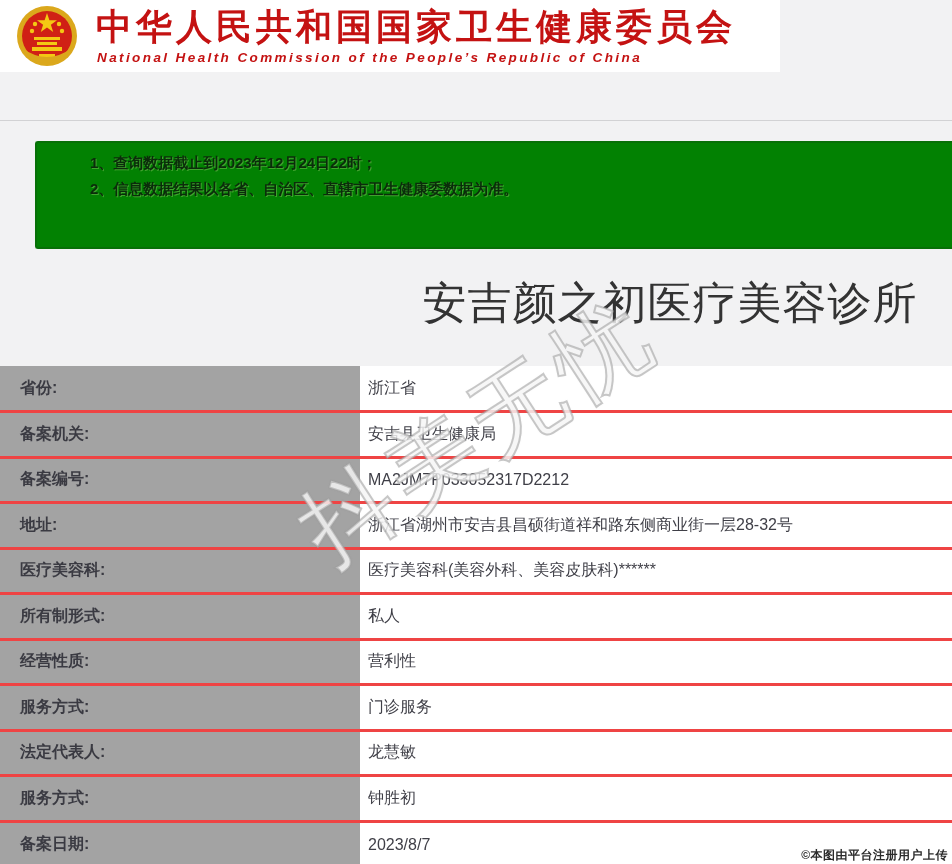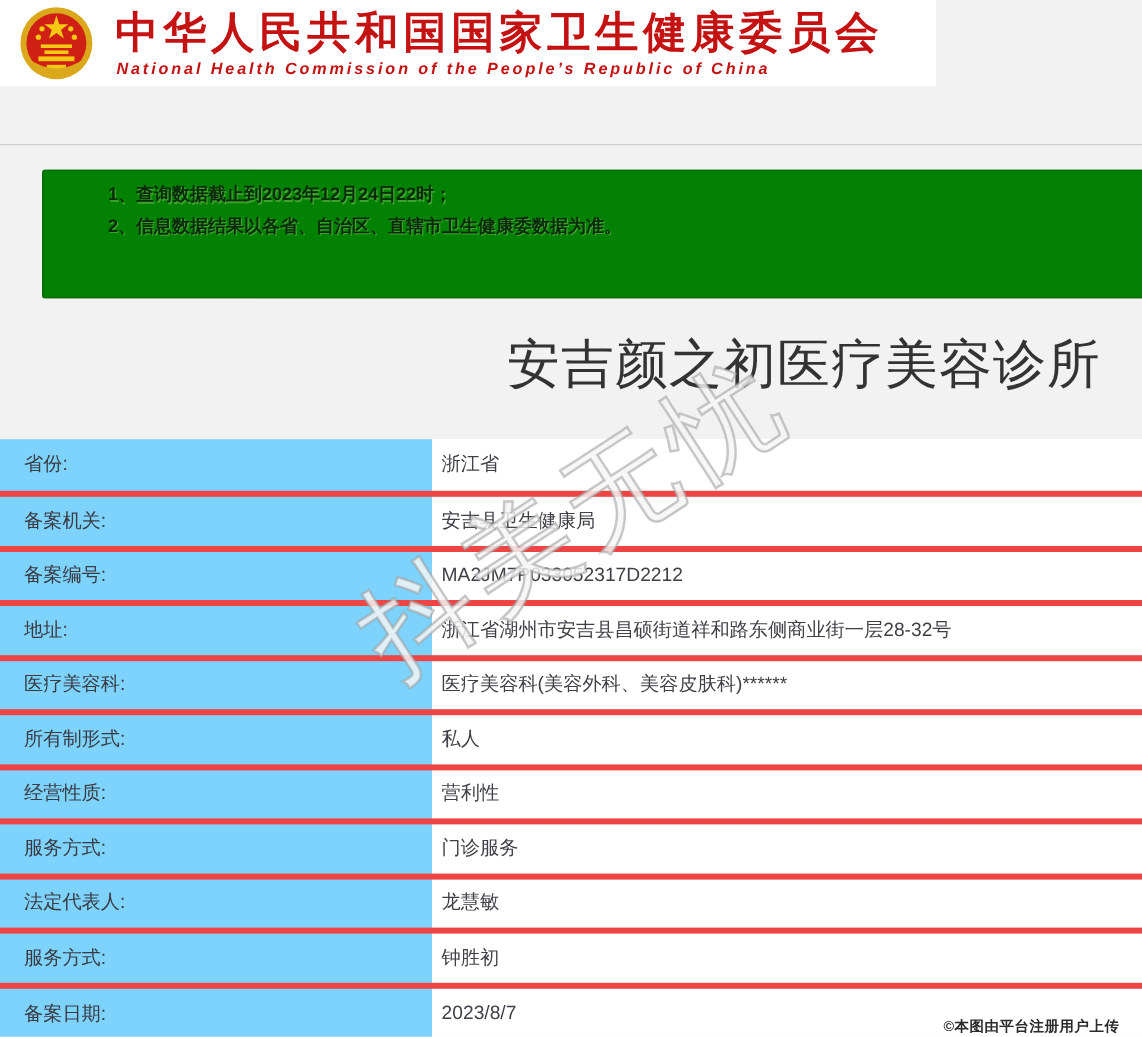--- a/index.html
+++ b/index.html
@@ -35,41 +35,41 @@
   .facility-title {
     position:absolute; top:274px; left:0; width:1340px; text-align:center;
     font-size:44px; font-weight:400; color:#333; letter-spacing:1px; white-space:nowrap;
   }
   .record-table {
     position:absolute; top:366px; left:0; width:1340px;
     border-collapse:collapse; table-layout:fixed; background:#ffffff;
   }
   .record-table tr { height:45.5px; }
   .record-table th {
-    width:340px; background:#7dd3fc; text-align:left; vertical-align:middle;
-    font-weight:normal; font-size:16px; color:#3a3a42; padding:0 0 0 20px;
+    width:340px; background:#a3a3a3; text-align:left; vertical-align:middle;
+    font-weight:bold; font-size:16px; color:#3a3a42; padding:0 0 0 20px;
   }
   .record-table td {
     background:#ffffff; vertical-align:middle;
     font-size:16px; color:#3f3f47; padding:0 0 0 8px; white-space:nowrap;
   }
-  .record-table tr + tr th, .record-table tr + tr td { border-top:5px solid #ef4444; }
+  .record-table tr + tr th, .record-table tr + tr td { border-top:3px solid #ef4444; }
   
   .watermark {
     position:absolute; left:272px; top:372px; width:400px; height:100px;
     font-size:92px; letter-spacing:8px; white-space:nowrap; font-weight:400;
     color:rgba(255,255,255,0.75);
     -webkit-text-stroke:2px rgba(158,158,158,0.55);
     text-shadow:0 0 2px rgba(158,158,158,0.35);
     transform:rotate(-33deg); transform-origin:50% 50%;
     pointer-events:none; z-index:5;
   }
   
   .credit {
-    position:absolute; top:847px; right:19px; font-size:12px; font-weight:bold;
+    position:absolute; top:847px; right:4px; font-size:12px; font-weight:bold;
     color:#2b2b2b; letter-spacing:0.5px; white-space:nowrap; z-index:6;
     text-shadow:-1px -1px 0 #fff, 1px -1px 0 #fff, -1px 1px 0 #fff, 1px 1px 0 #fff, 0 0 2px #fff;
   }
 </style>
 </head>
 <body>
 
 <div class="viewport">
 
   <div class="masthead">

